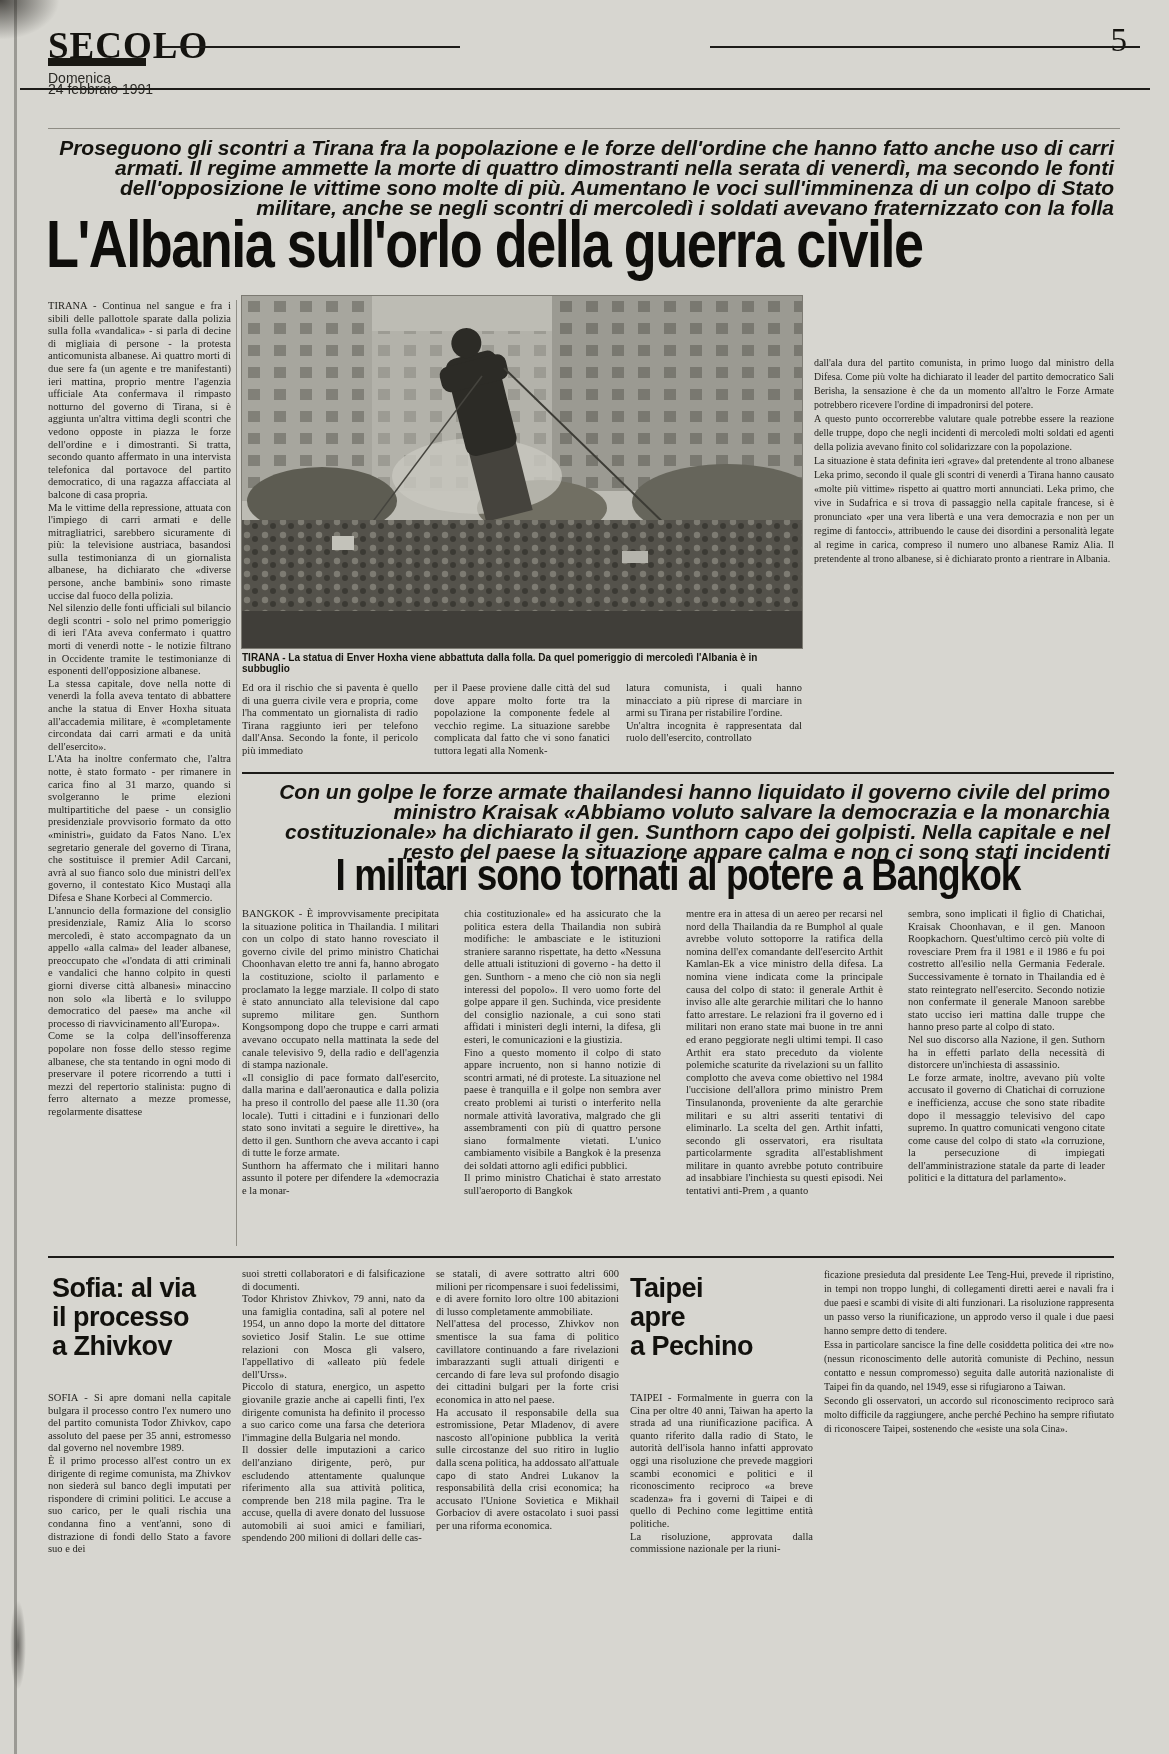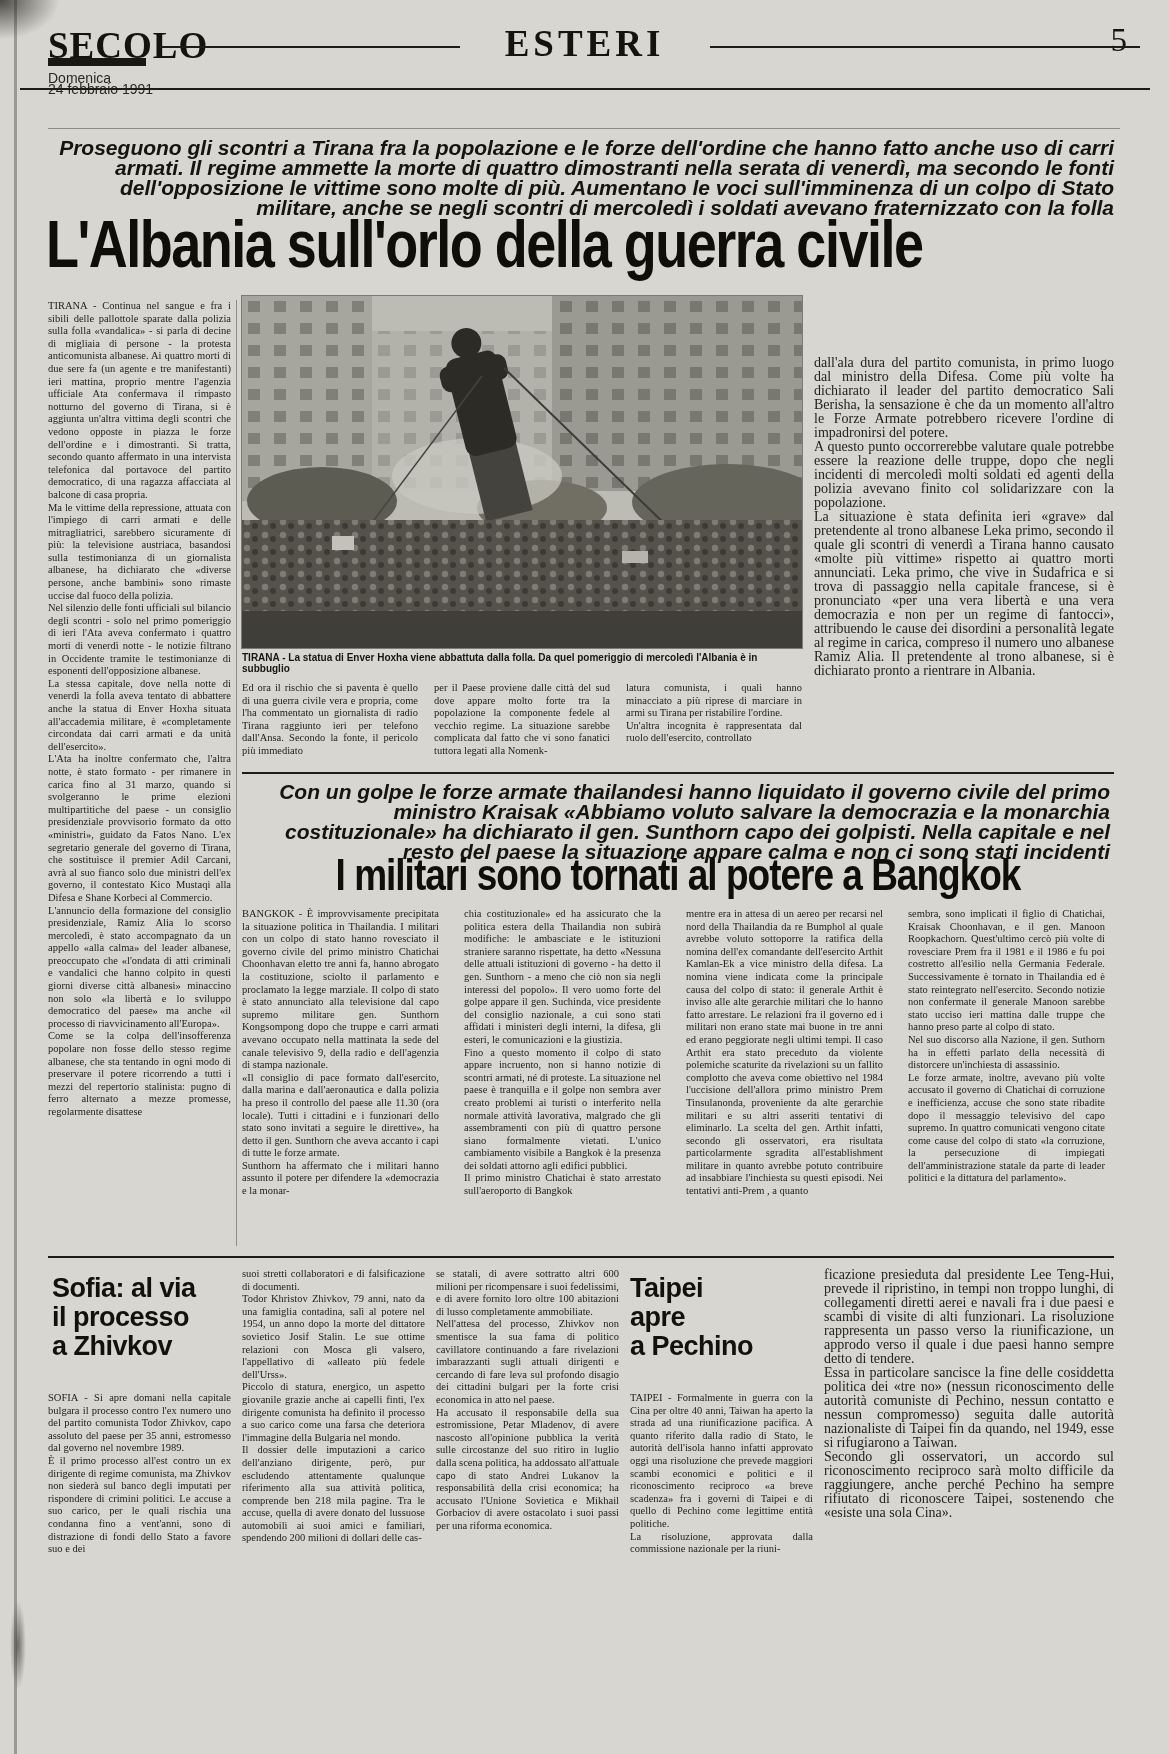--- a/index.html
+++ b/index.html
@@ -42,21 +42,21 @@
     position:absolute; font-family:"Liberation Sans",sans-serif; font-weight:bold;
     font-size:27px; line-height:29px; letter-spacing:-0.5px; color:#12110d;
     white-space:pre-line;
   }
 
   
   .body-text {
     position:absolute; font-size:10.5px; line-height:12.6px;
     text-align:justify; white-space:pre-line; overflow:hidden; color:#24231e;
   }
-  .body-text-lg { font-size:14px; line-height:14px; }
+  .body-text-lg { font-size:10px; line-height:14px; }
 
   .caption {
     position:absolute; left:242px; top:652px; width:560px; height:22px;
     font-family:"Liberation Sans",sans-serif; font-weight:bold; font-size:10px;
     color:#17160f; overflow:hidden;
   }
 
   .photo-box { position:absolute; left:242px; top:296px; width:560px; height:352px; outline:1px solid #7c7a72; background:#bdbcb4; }
 
   
@@ -68,21 +68,20 @@
 <div class="page">
 
   <div class="artifact" style="left:14px; top:0; width:3px; height:1754px; background:#5f5e57; opacity:.5;"></div>
   <div class="artifact" style="left:0; top:0; width:60px; height:40px; background:radial-gradient(ellipse at 0 0, rgba(40,38,34,.8), rgba(40,38,34,0) 70%);"></div>
   <div class="artifact" style="left:10px; top:1600px; width:16px; height:90px; background:radial-gradient(ellipse at center, rgba(40,38,34,.6), rgba(40,38,34,0) 70%);"></div>
 
   <div class="logo">SECOLO</div>
   <div class="logo-bar"></div>
   <div class="date-line" style="top:70px;">Domenica</div>
   <div class="date-line" style="top:81px;">24 febbraio 1991</div>
-  <div class="section-title">ESTERI</div>
   <div class="page-number">5</div>
   <div class="rule" style="left:160px; top:46px; width:300px; height:2px;"></div>
   <div class="rule" style="left:710px; top:46px; width:430px; height:2px;"></div>
   <div class="rule" style="left:20px; top:88px; width:1130px; height:2px;"></div>
 
   <div class="rule-light" style="left:48px; top:128px; width:1072px; height:1px;"></div>
   <div class="kicker" style="left:56px; top:138px; width:1058px; height:64px;">Proseguono gli scontri a Tirana fra la popolazione e le forze dell'ordine che hanno fatto anche uso di carri armati. Il regime ammette la morte di quattro dimostranti nella serata di venerdì, ma secondo le fonti dell'opposizione le vittime sono molte di più. Aumentano le voci sull'imminenza di un colpo di Stato militare, anche se negli scontri di mercoledì i soldati avevano fraternizzato con la folla</div>
   <div class="main-headline">L'Albania sull'orlo della guerra civile</div>
 
   <div class="body-text" style="left:48px; top:300px; width:183px; height:946px;">TIRANA - Continua nel sangue e fra i sibili delle pallottole sparate dalla polizia sulla folla «vandalica» - si parla di decine di migliaia di persone - la protesta anticomunista albanese. Ai quattro morti di due sere fa (un agente e tre manifestanti) ieri mattina, proprio mentre l'agenzia ufficiale Ata confermava il rimpasto notturno del governo di Tirana, si è aggiunta un'altra vittima degli scontri che vedono opposte in piazza le forze dell'ordine e i dimostranti. Si tratta, secondo quanto affermato in una intervista telefonica dal portavoce del partito democratico, di una ragazza affacciata al balcone di casa propria.

